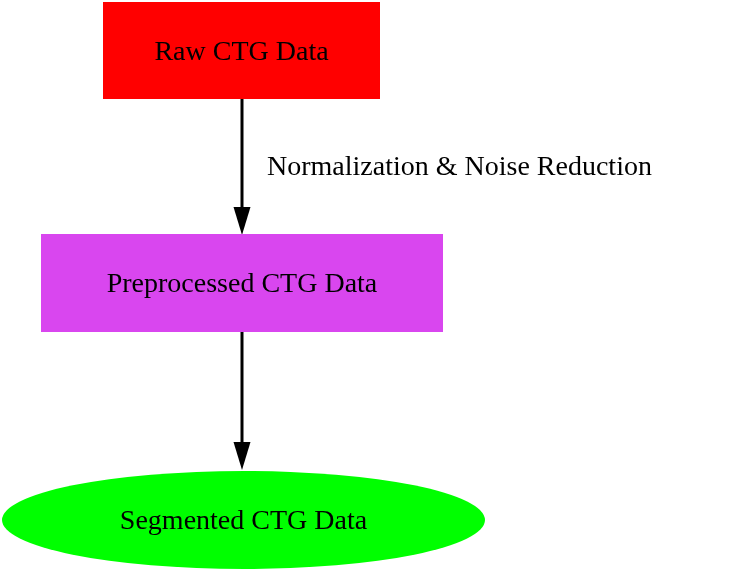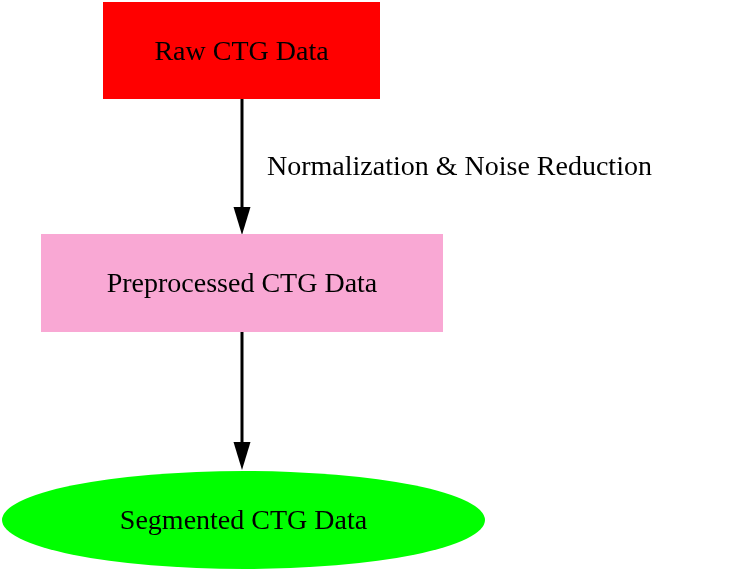--- a/index.html
+++ b/index.html
@@ -30,21 +30,21 @@
     top: 2px;
     width: 277px;
     height: 97px;
     background: #ff0000;
   }
   #node-preprocessed {
     left: 41px;
     top: 234px;
     width: 402px;
     height: 98px;
-    background: #f9a8d4;
+    background: #d946ef;
   }
   #node-segmented {
     left: 2px;
     top: 471px;
     width: 483px;
     height: 98px;
     background: #00ff00;
     border-radius: 50%;
   }
   .edge-svg {

